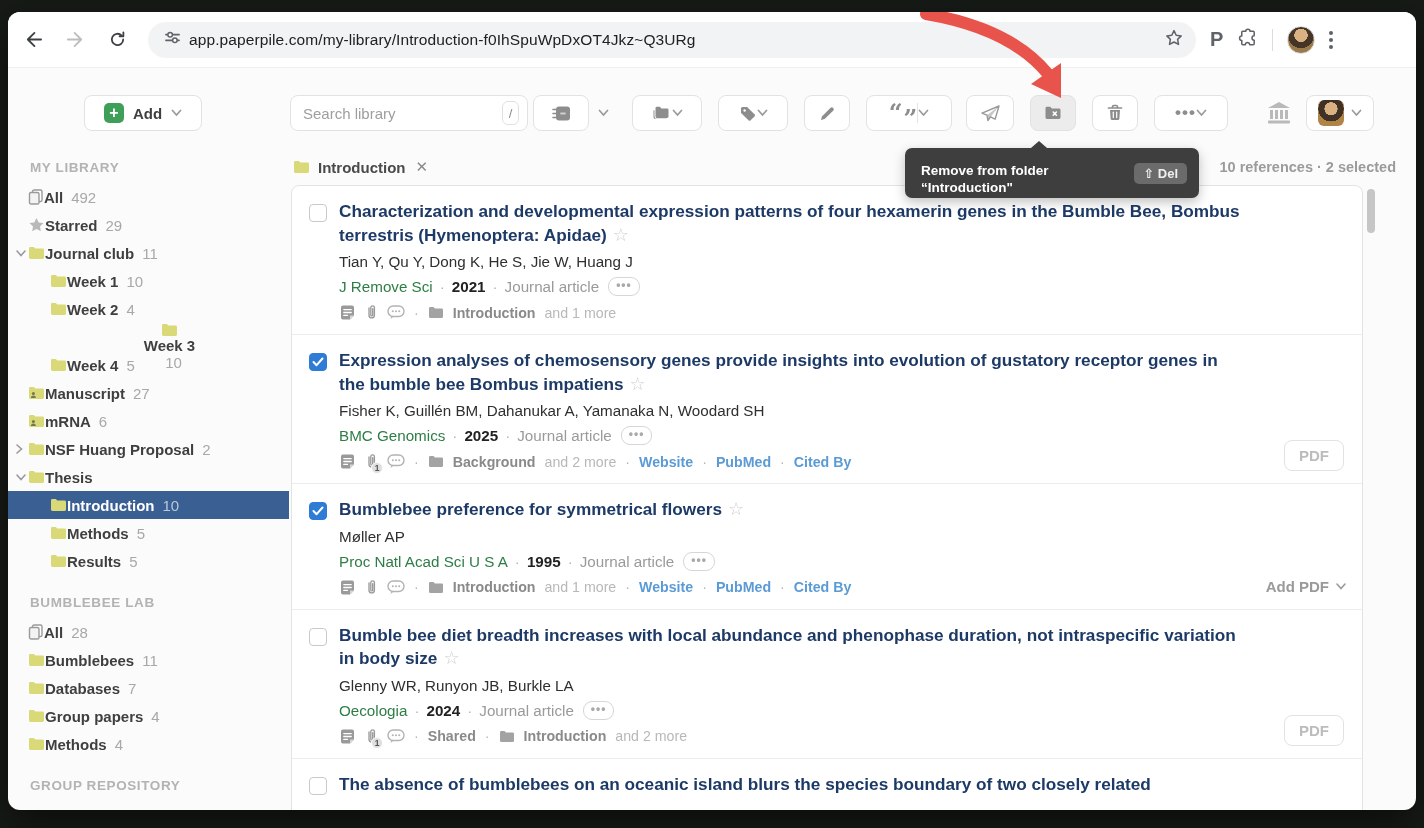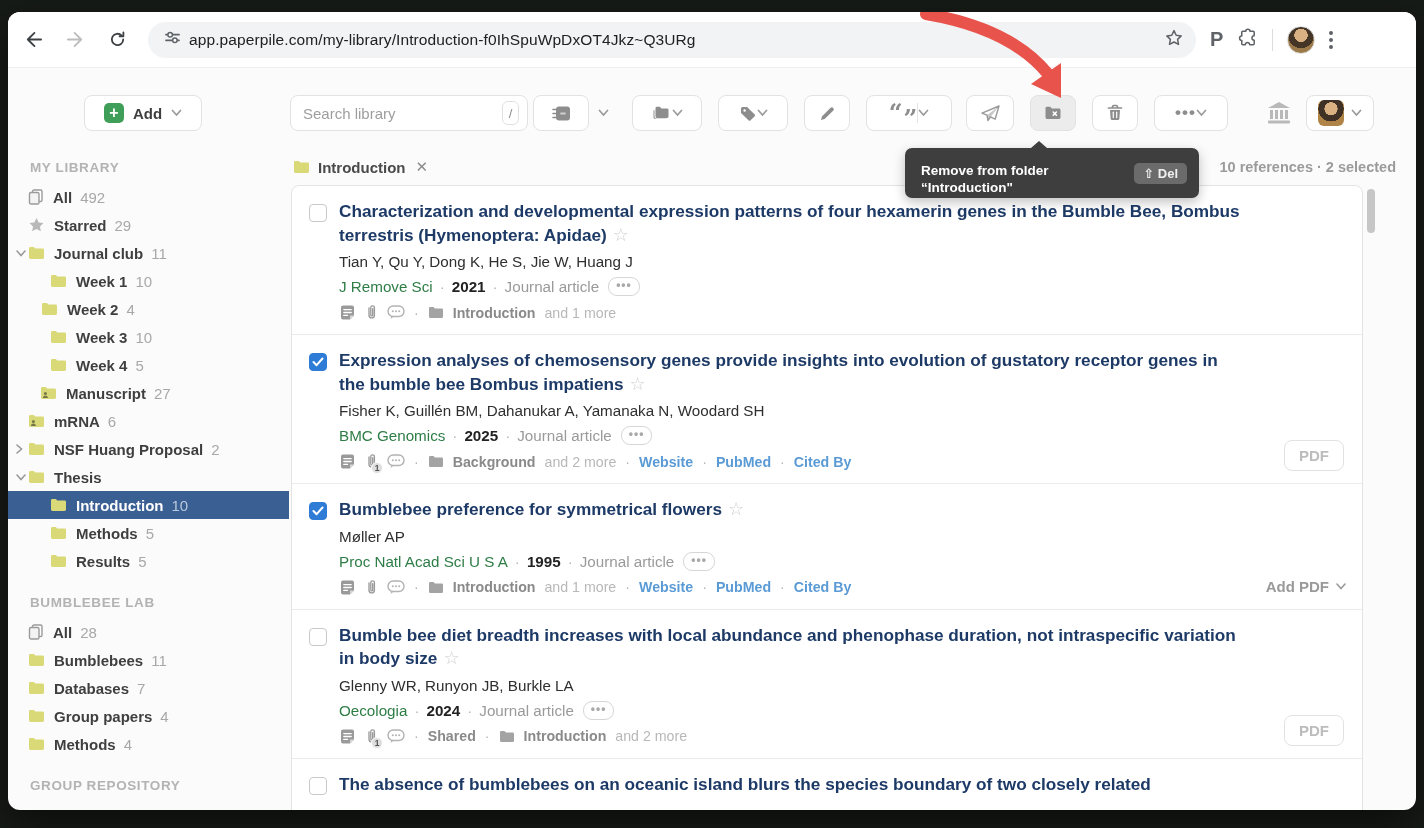--- a/index.html
+++ b/index.html
@@ -70,21 +70,21 @@
   
   .anno { position:absolute; left:0; top:0; z-index:40; pointer-events:none; }
 
   
   .sidebar { position:absolute; left:0; top:128px; width:281px; bottom:13px; overflow:hidden; }
   .sb-header { font-size:13.5px; font-weight:700; letter-spacing:.6px; color:#b3b3b3;
     padding:20px 0 8px 22px; text-transform:uppercase; }
   .sb-row { height:28px; display:flex; align-items:center; position:relative; cursor:default; }
   .sb-chev { position:absolute; left:8px; width:12px; display:flex; }
   .sb-icon { display:flex; align-items:center; }
-  .sb-label { font-size:15px; font-weight:700; color:#3f3f3f; margin-left:9px; white-space:nowrap; }
+  .sb-label { font-size:15px; font-weight:700; color:#3f3f3f; white-space:nowrap; }
   .sb-count { font-size:15px; color:#a8a8a8; margin-left:8px; }
   .sb-row.selected { background:#3a5f92; }
   .sb-row.selected .sb-label { color:#ffffff; }
   .sb-row.selected .sb-count { color:#b9c8dd; }
 
   
   .main { position:absolute; left:281px; top:128px; right:0; bottom:0; }
   .chip-row { position:absolute; left:4px; top:14px; right:20px; height:26px; display:flex; align-items:center; }
   .chip { display:flex; align-items:center; gap:8px; }
   .chip-label { font-size:15px; font-weight:700; color:#4a4a4a; }
@@ -350,48 +350,48 @@
       </div>
       <div class="sb-row" style="padding-left: 42px;">
         <span class="sb-icon">
           <svg width="17" height="14" viewBox="0 0 17 14">
             <path d="M1 2.3A1.4 1.4 0 0 1 2.4.9h3.4l1.5 1.7h7.3A1.4 1.4 0 0 1 16 4v7.6a1.4 1.4 0 0 1-1.4 1.4H2.4A1.4 1.4 0 0 1 1 11.6z" fill="#d9d977"></path>
           </svg>
         </span>
         <span class="sb-label">Week 1</span>
         <span class="sb-count">10</span>
       </div>
-      <div class="sb-row" style="padding-left: 33px; text-align: right;">
+      <div class="sb-row" style="padding-left: 42px; text-align: right;">
         <span class="sb-icon">
           <svg width="17" height="14" viewBox="0 0 17 14">
             <path d="M1 2.3A1.4 1.4 0 0 1 2.4.9h3.4l1.5 1.7h7.3A1.4 1.4 0 0 1 16 4v7.6a1.4 1.4 0 0 1-1.4 1.4H2.4A1.4 1.4 0 0 1 1 11.6z" fill="#d9d977"></path>
           </svg>
         </span>
         <span class="sb-label">Week 2</span>
         <span class="sb-count">4</span>
       </div>
-      <div class="sb-row" style="padding-left: 42px;">
+      <div class="sb-row" style="padding-left: 42px; flex-direction: column;">
         <span class="sb-icon">
           <svg width="17" height="14" viewBox="0 0 17 14">
             <path d="M1 2.3A1.4 1.4 0 0 1 2.4.9h3.4l1.5 1.7h7.3A1.4 1.4 0 0 1 16 4v7.6a1.4 1.4 0 0 1-1.4 1.4H2.4A1.4 1.4 0 0 1 1 11.6z" fill="#d9d977"></path>
           </svg>
         </span>
         <span class="sb-label">Week 3</span>
         <span class="sb-count">10</span>
       </div>
       <div class="sb-row" style="padding-left: 42px;">
         <span class="sb-icon">
           <svg width="17" height="14" viewBox="0 0 17 14">
             <path d="M1 2.3A1.4 1.4 0 0 1 2.4.9h3.4l1.5 1.7h7.3A1.4 1.4 0 0 1 16 4v7.6a1.4 1.4 0 0 1-1.4 1.4H2.4A1.4 1.4 0 0 1 1 11.6z" fill="#d9d977"></path>
           </svg>
         </span>
         <span class="sb-label">Week 4</span>
         <span class="sb-count">5</span>
       </div>
-      <div class="sb-row" style="padding-left: 32px;">
+      <div class="sb-row" style="padding-left: 20px;">
         <span class="sb-icon">
           <svg width="17" height="14" viewBox="0 0 17 14">
             <path d="M1 2.3A1.4 1.4 0 0 1 2.4.9h3.4l1.5 1.7h7.3A1.4 1.4 0 0 1 16 4v7.6a1.4 1.4 0 0 1-1.4 1.4H2.4A1.4 1.4 0 0 1 1 11.6z" fill="#d9d977"></path>
             <circle cx="5.4" cy="7.6" r="1.5" fill="#77774a"></circle>
             <path d="M2.9 12c0-1.5 1.1-2.4 2.5-2.4s2.5.9 2.5 2.4z" fill="#77774a"></path>
           </svg>
         </span>
         <span class="sb-label">Manuscript</span>
         <span class="sb-count">27</span>
       </div>

